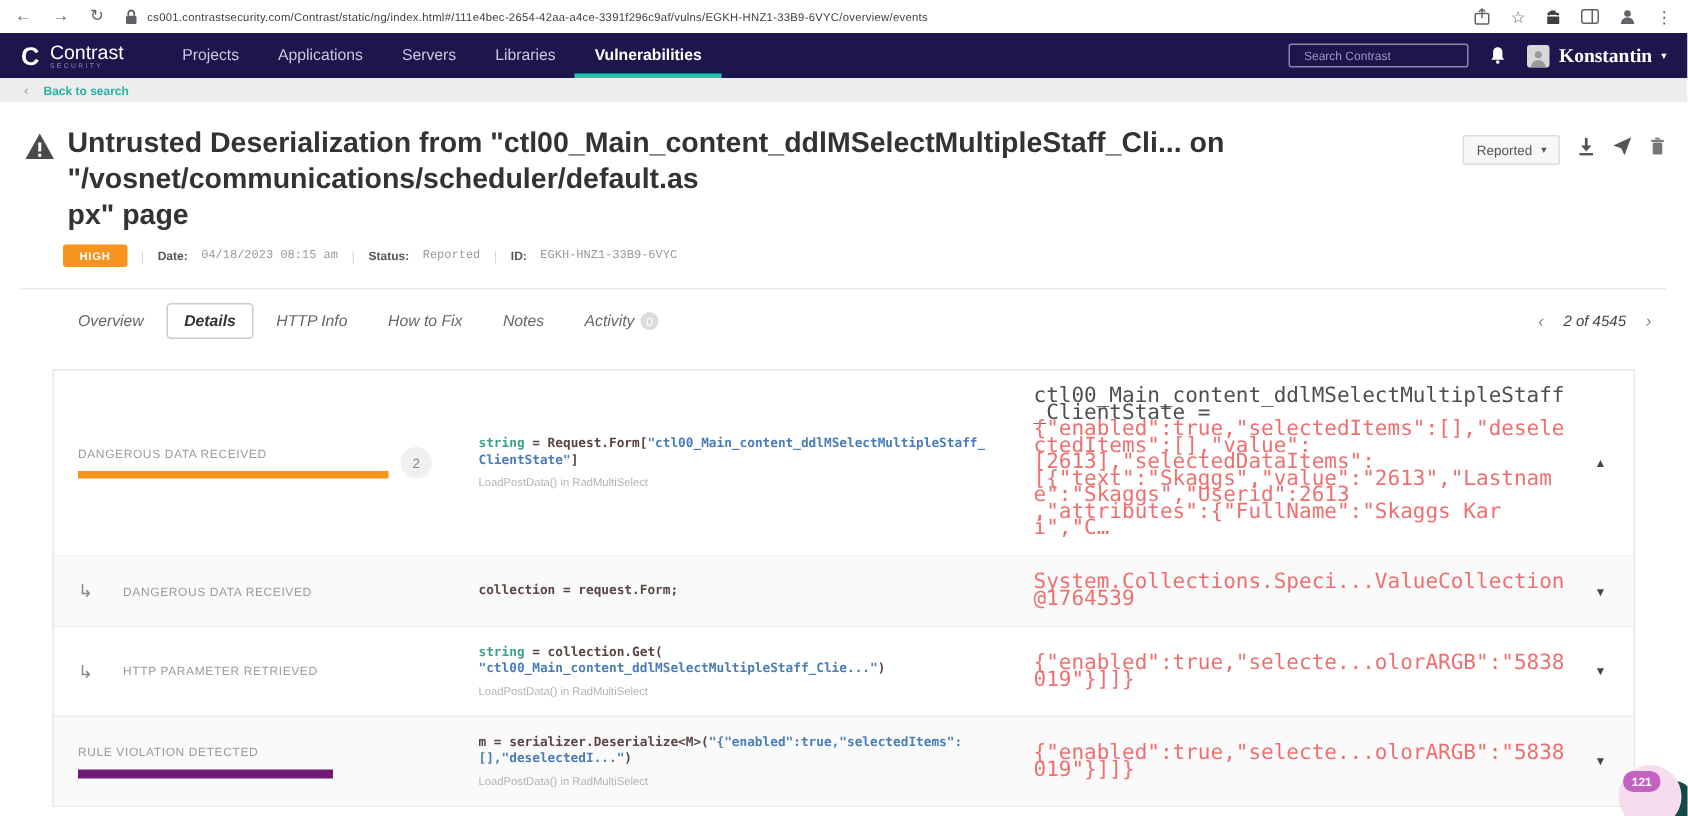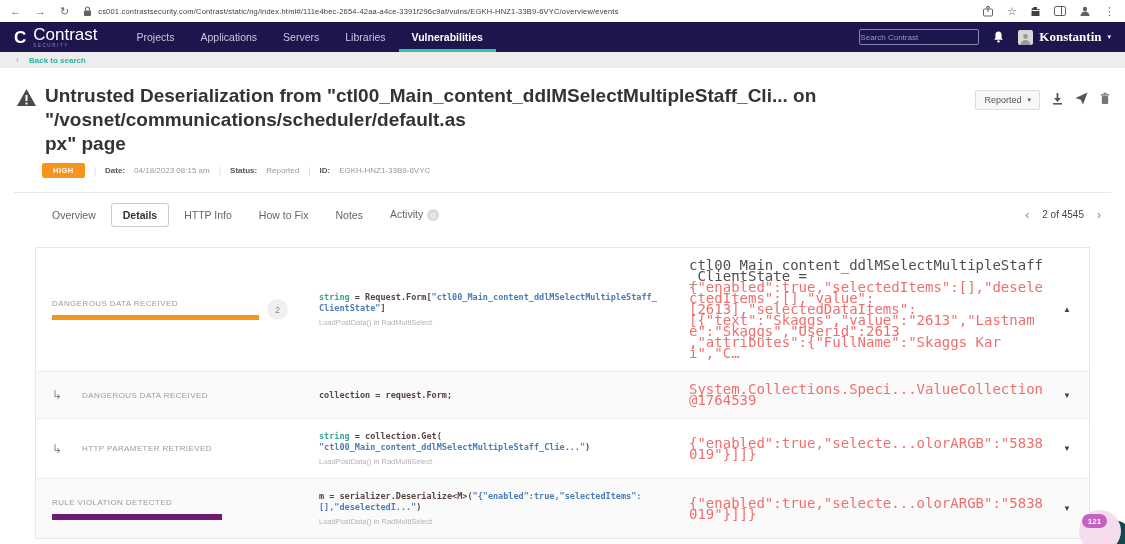--- a/index.html
+++ b/index.html
@@ -14,27 +14,27 @@
   .url-text { font-size:7.5px; color:#3c4043; letter-spacing:.2px; }
   .b-right { display:flex; align-items:center; gap:13px; margin-left:10px; }
   .b-right svg, .url-area svg { display:block; }
   .b-glyph { color:#5f6368; font-size:11px; }
 
   
   .navbar { height:30px; background:#1d164d; display:flex; align-items:stretch; padding:0 0 0 14px; }
   .brand { display:flex; align-items:center; gap:7px; margin-right:26px; }
   .brand-c { color:#fff; font-weight:bold; font-size:17px; line-height:1; }
   .brand-text { display:flex; flex-direction:column; line-height:1; }
-  .brand-name { color:#fff; font-size:17px; }
+  .brand-name { color:#fff; font-size:13px; }
   .brand-sub { color:#8d89b5; font-size:4.5px; letter-spacing:1.6px; margin-top:1px; }
   .nav-items { display:flex; align-items:stretch; }
   .nav-item { display:flex; align-items:center; padding:0 13px; color:#c9c6de; font-size:10.5px; cursor:pointer; border-bottom:3px solid transparent; padding-top:3px; }
   .nav-item.active { color:#fff; font-weight:bold; border-bottom-color:#2fc2b0; }
   .nav-right { margin-left:auto; display:flex; align-items:center; gap:13px; padding-right:14px; }
-  .search-input { width:120px; height:16px; background:transparent; border:1px solid #8a87ad; border-radius:2px; color:#cfcde0; font-size:8px; padding:0 0; outline:none; font-family:"Liberation Sans",sans-serif; }
+  .search-input { width:120px; height:16px; background:transparent; border:1px solid #8a87ad; border-radius:2px; color:#cfcde0; font-size:8px; padding:0 9px; outline:none; font-family:"Liberation Sans",sans-serif; }
   .search-input::placeholder { color:#9a96c0; }
   .user { display:flex; align-items:center; gap:6px; cursor:pointer; }
   .avatar { width:15px; height:15px; background:#d8d8d8; border-radius:2px; display:flex; align-items:flex-end; justify-content:center; overflow:hidden; }
   .user-name { color:#fff; font-size:13px; font-weight:bold;font-family:Liberation Serif, serif; }
   .caret { color:#fff; font-size:7px; }
 
   
   .back-bar { height:16px; background:#ededed; display:flex; align-items:center; padding:0 16px; gap:10px; }
   .back-chev { color:#9a9a9a; font-size:9px; }
   .back-link { color:#26b3a2; font-size:8px; font-weight:bold; cursor:pointer; }
@@ -46,25 +46,25 @@
   .title-block { width:928px; }
   .page-title { font-size:19px; font-weight:bold; color:#333; line-height:24px; }
   .header-actions { margin-left:auto; display:flex; align-items:center; gap:11px; padding-top:6px; }
   .status-btn { background:#f7f7f7; border:1px solid #ddd; border-radius:2px; font-size:9px; color:#555; padding:4px 8px; display:flex; align-items:center; gap:6px; cursor:pointer; }
   .status-btn .caret { color:#555; }
   .action-icon { cursor:pointer; }
   .meta-row { display:flex; align-items:center; gap:9px; margin:7px 0 0 28px; font-size:8px; }
   .sev-badge { background:#f7941d; color:#fff; font-weight:bold; font-size:7.5px; padding:3px 11px; border-radius:2px; letter-spacing:.5px; }
   .sep { color:#d9d9d9; font-size:9px; }
   .meta-label { color:#555; font-weight:bold; }
-  .meta-val { color:#999; }
+  .meta-val { color:#999;font-family:Liberation Mono, monospace; }
   .header-divider { border-bottom:1px solid #e8e8e8; margin-top:14px; }
 
   
-  .tabs-row { display:flex; align-items:center; padding:9px 24px 0 40px; }
+  .tabs-row { display:flex; align-items:center; padding:9px 24px 0 40px;font-style:italic; }
   .tab { font-size:10.5px; color:#666; padding:5px 11px; margin-right:3px; cursor:pointer; border:1px solid transparent; }
   .tab.active { border-color:#ccc; border-radius:3px; color:#333; font-weight:bold; background:#fff; }
   .activity-badge { display:inline-flex; width:12px; height:12px; border-radius:50%; background:#dcdcdc; color:#fff; font-size:8px; align-items:center; justify-content:center; margin-left:4px; vertical-align:middle; }
   .pagination { margin-left:auto; display:flex; align-items:center; gap:13px; }
   .pg-chev { color:#888; font-size:12px; cursor:pointer; }
   .pg-text { color:#444; font-size:10px; }
 
   
   .card { margin:20px 35px 0 35px; border:1px solid #e7e7e7; background:#fff; }
   .event-row { display:flex; align-items:center; border-bottom:1px solid #eee; padding:12px 0; }

